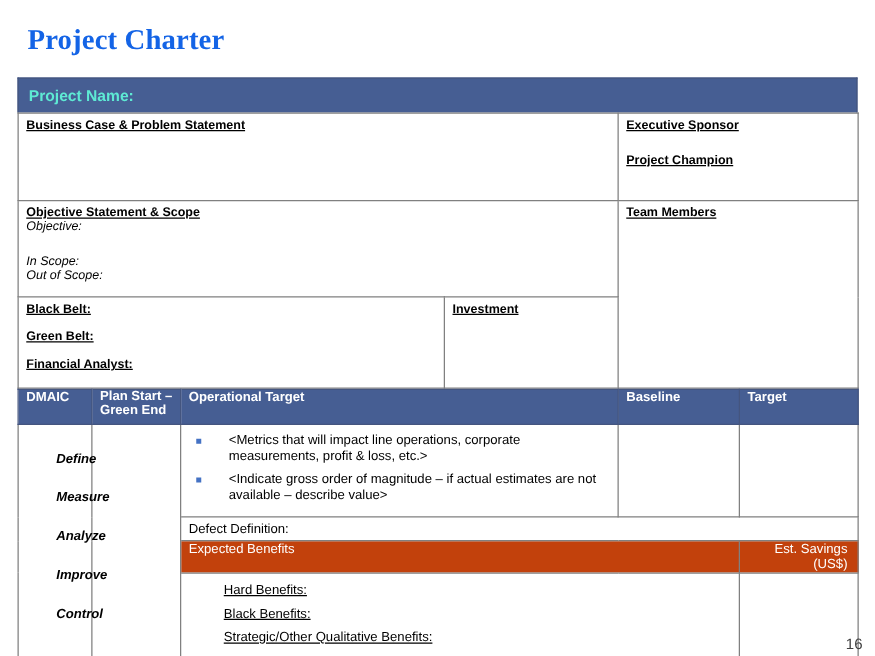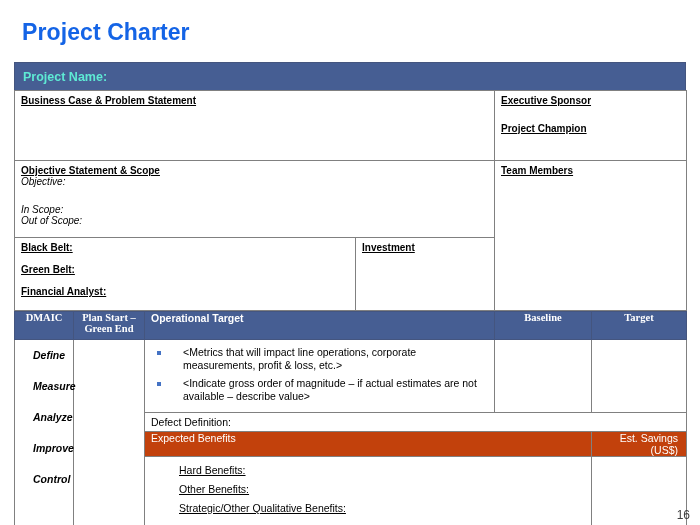--- a/index.html
+++ b/index.html
@@ -19,20 +19,21 @@
   
   #slide-title {
     position: absolute;
     left: 22px;
     top: 19px;
     font-size: 23px;
     font-weight: bold;
     color: #1464E6;
     letter-spacing: 0.1px;
     white-space: nowrap;
+    font-family: Liberation Serif, serif;
   }
 
   
   #charter {
     position: absolute;
     left: 14px;
     top: 62px;
     width: 672px;
   }
 
@@ -85,35 +86,35 @@
   
   table.grid th.hdr {
     background: #465E93;
     color: #ffffff;
     font-size: 10.5px;
     font-weight: bold;
     border: 1px solid #44557f;
     height: 28px;
     padding: 0 6px;
   }
-  th.hdr.center { text-align: center; font-family: Liberation Serif, serif; }
+  th.hdr.center { text-align: left; }
   th.hdr.left   { text-align: left; }
   th.hdr.two-line { line-height: 11px; padding: 0 2px; }
 
   
   .phase {
     font-size: 10.5px;
     font-style: italic;
     font-weight: bold;
     white-space: nowrap;
   }
   #phase-col { padding: 0; }
   #phase-list {
     list-style: none;
-    margin: 0;
+    margin: 12px;
     padding: 9px 0 0 0;
     height: 100%;
   }
   #phase-list li {
     padding-left: 18px;
     height: 31px;
   }
 
   
   ul.metric-bullets {
@@ -295,21 +296,21 @@
 
       <tr>
         <td colspan="2" class="band-cell left">Expected Benefits</td>
         <td class="band-cell right">Est. Savings (US$)</td>
       </tr>
 
       <tr>
         <td colspan="2" style="height:58px">
           <div class="benefits-pad">
             <span class="benefit">Hard Benefits:</span>
-            <span class="benefit">Other Benefits:</span>
+            <span class="benefit">Black Benefits:</span>
             <span class="benefit">Strategic/Other Qualitative Benefits:</span>
           </div>
         </td>
         <td></td>
       </tr>
     </tbody>
   </table>
 
 </div>
 

